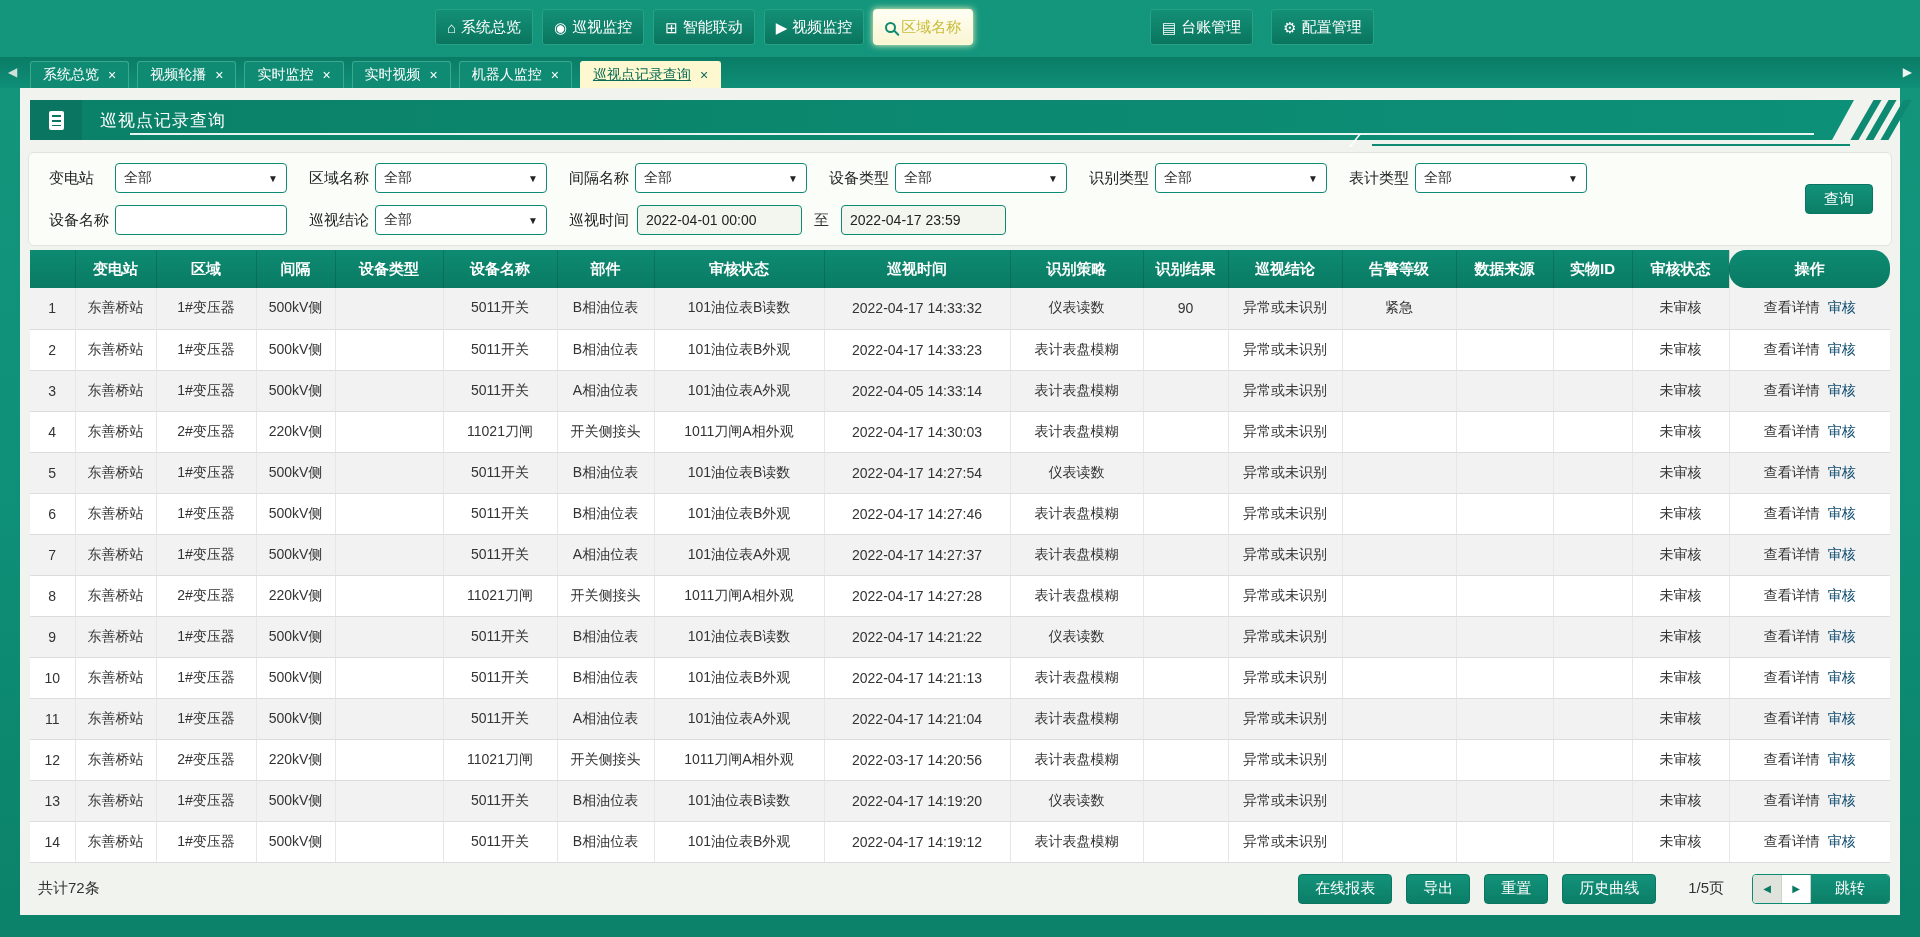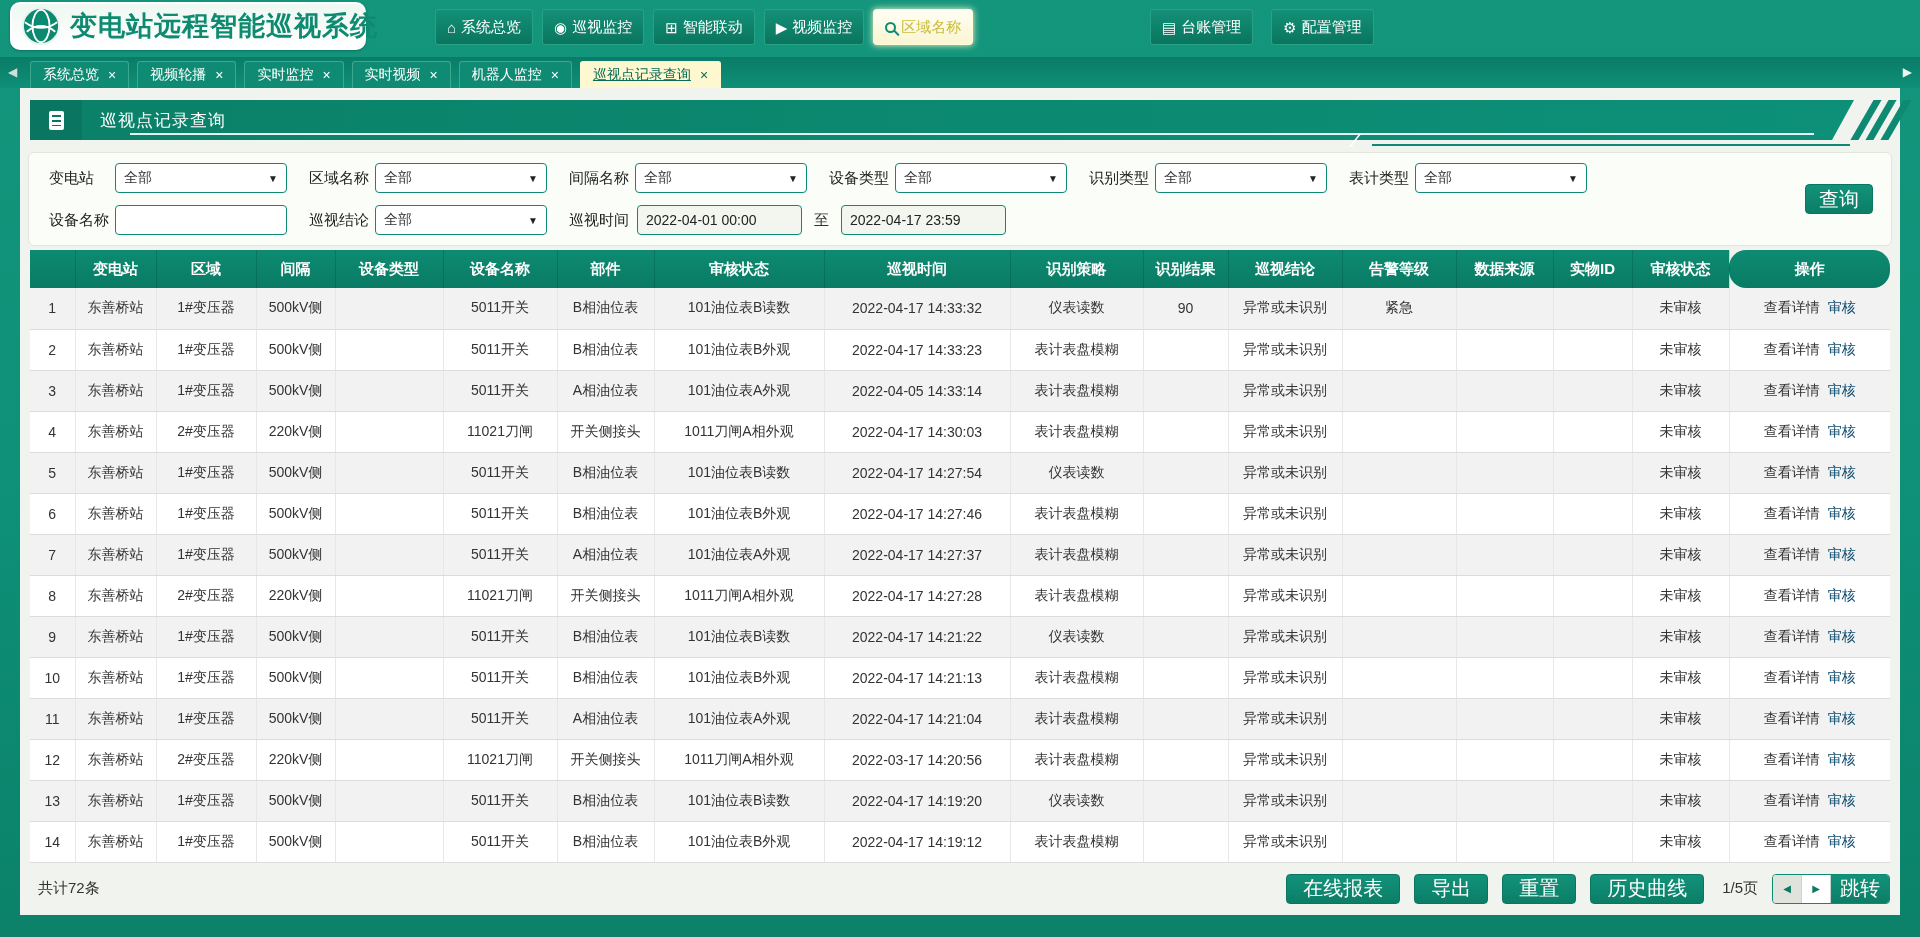--- a/index.html
+++ b/index.html
@@ -89,61 +89,52 @@
   .f-label { font-size:15px; color:#222; white-space:nowrap; }
   .sel { width:172px; height:30px; background:#fff; border:1px solid #0f8a72; border-radius:4px;
     display:flex; align-items:center; justify-content:space-between; padding:0 8px; font-size:14px; cursor:pointer; }
   .sel .chev { font-size:10px; color:#222; }
   .txt-input { width:172px; height:30px; background:#fff; border:1px solid #0f8a72; border-radius:4px;
     padding:0 8px; font-size:14px; font-family:inherit; color:#222; }
   .date-input { width:165px; background:#f3f6ee; }
   .pair.time-pair { width:auto; gap:8px; }
   .to-label { font-size:15px; margin:0 4px; }
   .btn { background:linear-gradient(180deg,#12927a,#0c7e67); color:#fff; border:1px solid #0a7560;
-    border-radius:4px; font-size:20px; font-family:inherit; cursor:pointer; display:flex; align-items:center; justify-content:center; }
+    border-radius:4px; font-size:15px; font-family:inherit; cursor:pointer; display:flex; align-items:center; justify-content:center; }
   .search-btn { position:absolute; right:18px; top:31px; width:68px; height:30px; }
   
   .grid { position:absolute; left:10px; top:162px; width:1860px; border-collapse:collapse; table-layout:fixed; }
   .grid th { height:38px; background:linear-gradient(180deg,#0d8b72,#0a7a63); color:#fff;
     font-size:15px; font-weight:bold; border-right:1px solid rgba(0,0,0,.14); text-align:center; }
   .grid th:last-child { border-right:none;border-radius:17px; }
   .grid td { height:41px; font-size:14px; text-align:center; color:#333;
     border-bottom:1px solid #dcdcdc; border-right:1px solid #e7e7e7; overflow:hidden; white-space:nowrap; }
   .grid td:last-child { border-right:none; }
   .grid tr:nth-child(odd) td { background:#f2f2f2; }
   .grid tr:nth-child(even) td { background:#ffffff; }
   .lnk-detail { color:#333; cursor:pointer; }
   .lnk-audit { color:#0c4a6e; cursor:pointer; margin-left:8px; }
   
   .footer { position:absolute; left:10px; top:774px; width:1860px; height:53px;
     display:flex; align-items:center; }
   .total { font-size:15px; color:#333; margin-left:8px; }
-  .footer-right { margin-left:auto; display:flex; align-items:center; gap:14px;justify-content:flex-end; }
+  .footer-right { margin-left:auto; display:flex; align-items:center; gap:28px;justify-content:flex-end; }
   .foot-btn { height:30px; padding:0 16px; }
   .page-indicator { font-size:15px; color:#333; margin-left:4px; }
   .pager { display:flex; border:1px solid #0f8a72; border-radius:4px; overflow:hidden; height:30px; }
   .pg { width:29px; display:flex; align-items:center; justify-content:center; font-size:10px;
     color:#0a7a63; cursor:pointer; border-right:1px solid #c9d4cb; }
   .pg.prev { background:#dfe3db; }
   .pg.next { background:#ffffff; }
-  .jump-btn { width:58px; height:100%; border:none; border-radius:0; }
+  .jump-btn { width:78px; height:100%; border:none; border-radius:0; }
 </style>
 </head>
 <body>
 
 <div class="header">
-  <div class="logo-panel">
-    <svg class="logo-circle" viewBox="0 0 40 40">
-      <circle cx="20" cy="20" r="19" fill="#0b8a6f" stroke="#e7f3ee" stroke-width="2"></circle>
-      <ellipse cx="20" cy="20" rx="9" ry="17" fill="none" stroke="#ffffff" stroke-width="2"></ellipse>
-      <path d="M3 16 Q20 28 37 16" fill="none" stroke="#ffffff" stroke-width="2"></path>
-      <path d="M5 26 Q20 14 35 26" fill="none" stroke="#ffffff" stroke-width="2"></path>
-    </svg>
-    <span class="app-title">变电站远程智能巡视系统</span>
-  </div>
   <div class="nav-group nav-main">
       <div class="nav-btn">
         <span class="glyph">⌂</span>
         <span>系统总览</span>
       </div>
       <div class="nav-btn">
         <span class="glyph">◉</span>
         <span>巡视监控</span>
       </div>
       <div class="nav-btn">

